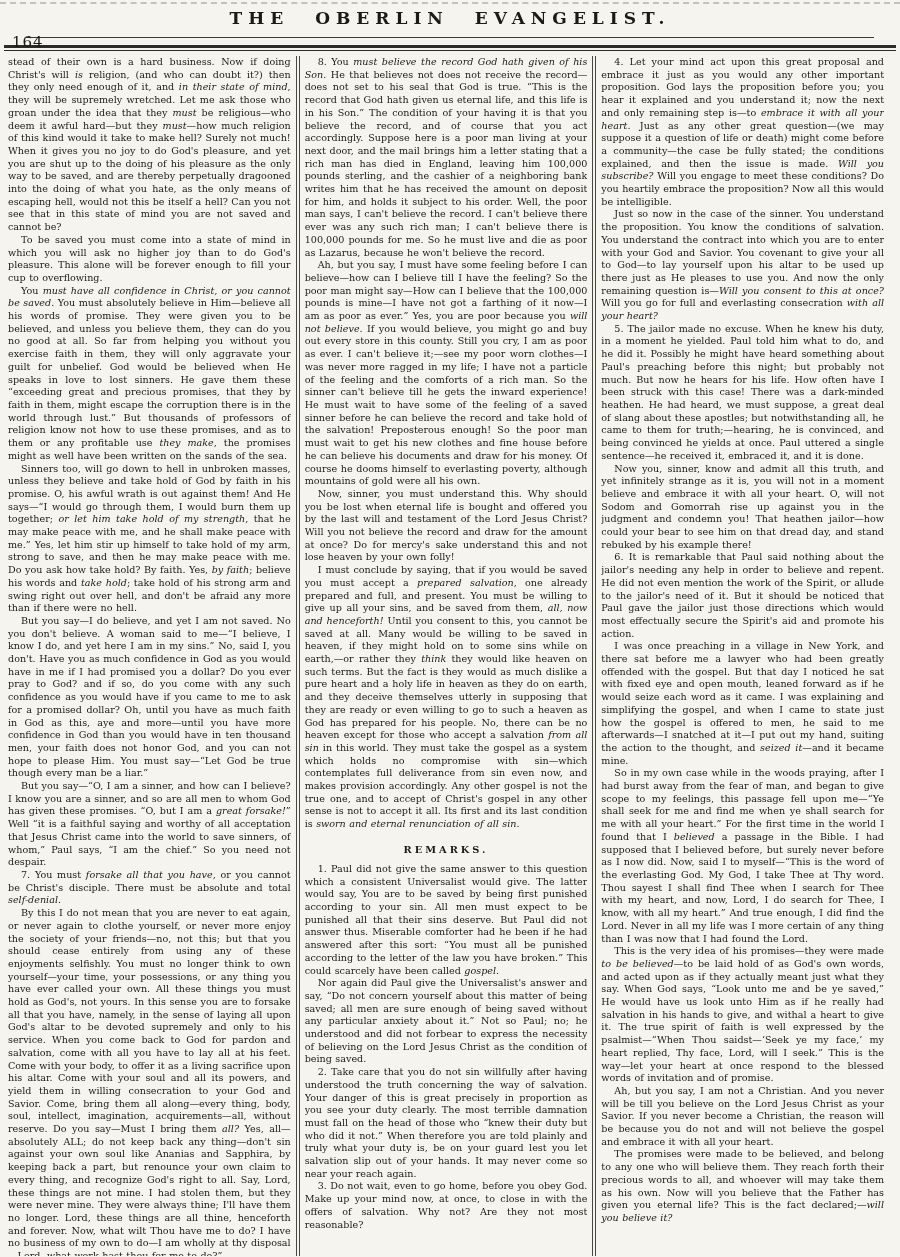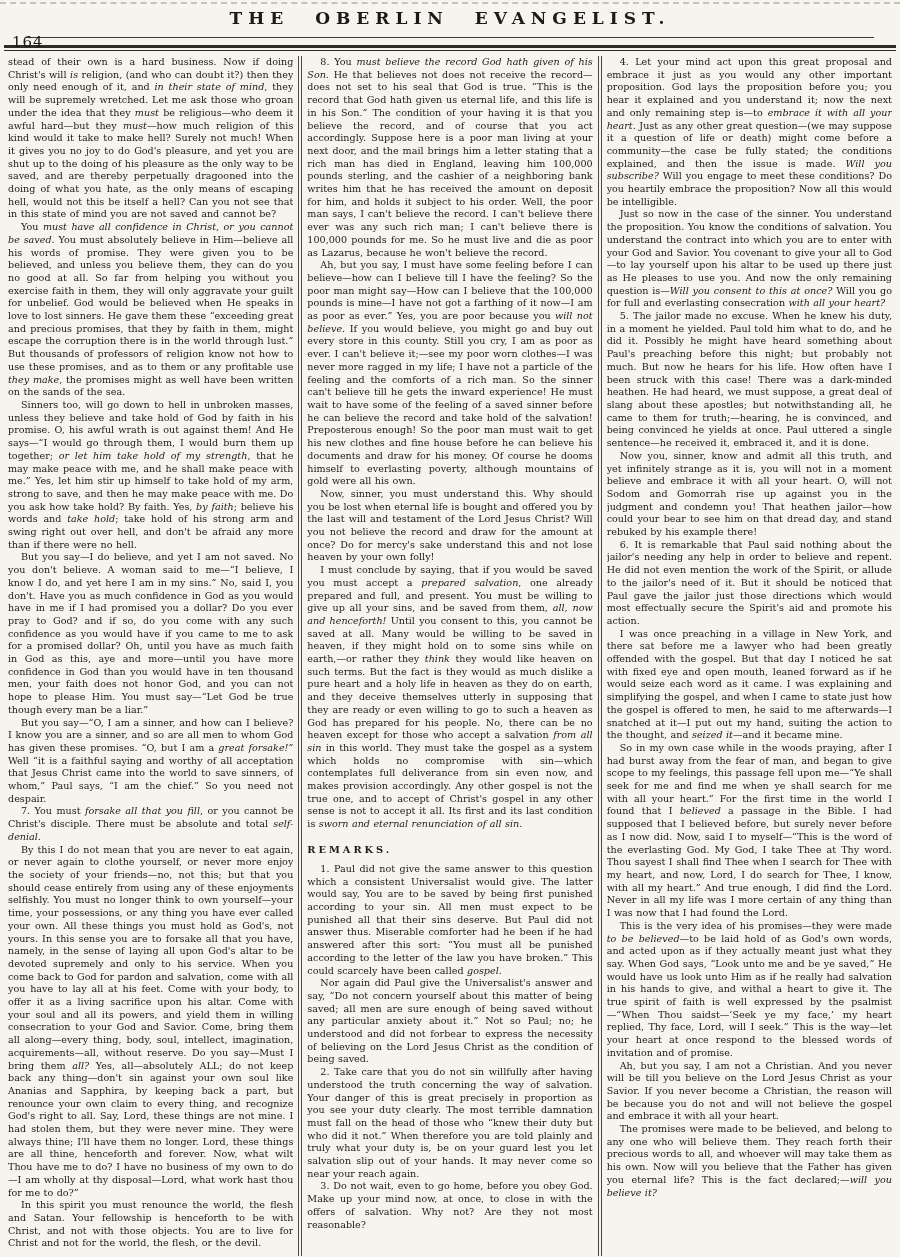--- a/index.html
+++ b/index.html
@@ -22,61 +22,62 @@
     text-align:center;font-size:17px;font-weight:bold;
     letter-spacing:6px;word-spacing:14px;white-space:nowrap;
   }
   .rule-thin{border-top:1.5px solid #3c3a33;margin:3px 26px 0 26px;}
   .rule-double{
     height:2px;margin:7px 4px 0 4px;
     border-top:3px solid #2e2c26;border-bottom:1px solid #2e2c26;
   }
   .cols{
     display:flex;align-items:stretch;
-    padding:5px 8px 0 8px;
+    padding:5px 16px 0 8px;
     height:1200px;overflow:hidden;
   }
   .col{flex:1 1 0;overflow:hidden;}
   .divider{
     width:2px;flex:0 0 2px;margin:0 5px;
     border-left:1px solid #4a473f;border-right:1px solid #4a473f;
   }
   .para{
     margin:0;
     font-size:9.6px;line-height:12.7px;
     text-align:justify;text-indent:13px;
     word-spacing:.4px;
   }
   .para.noindent{text-indent:0;}
   .remarks-head{
-    text-align:left;font-weight:bold;
+    text-align:center;font-weight:bold;
     font-size:9.8px;letter-spacing:3px;
     margin:13px 0 8px 0;
   }
 </style>
 </head>
 <body>
 
 <div class="scan-noise-top"></div>
 
 <div class="masthead">
   <div class="page-num">164</div>
   <div class="paper-title">THE OBERLIN EVANGELIST.</div>
 </div>
 <div class="rule-thin"></div>
 <div class="rule-double"></div>
 
 <div class="cols">
   <div class="col">
       <p class="para noindent">stead of their own is a hard business.  Now if doing Christ's will <i>is</i> religion, (and who can doubt it?) then they only need enough of it, and <i>in their state of mind</i>, they will be supremely wretched.  Let me ask those who groan under the idea that they <i>must</i> be religious—who deem it awful hard—but they <i>must</i>—how much religion of this kind would it take to make hell?  Surely not much!  When it gives you no joy to do God's pleasure, and yet you are shut up to the doing of his pleasure as the only way to be saved, and are thereby perpetually dragooned into the doing of what you hate, as the only means of escaping hell, would not this be itself a hell? Can you not see that in this state of mind you are not saved and cannot be?</p>
+      <p class="para">To be saved you must come into a state of mind in which you will ask no higher joy than to do God's pleasure.  This alone will be forever enough to fill your cup to overflowing.</p>
       <p class="para">You <i>must have all confidence in Christ, or you cannot be saved</i>.  You must absolutely believe in Him—believe all his words of promise.  They were given you to be believed, and unless you believe them, they can do you no good at all.  So far from helping you without you exercise faith in them, they will only aggravate your guilt for unbelief.  God would be believed when He speaks in love to lost sinners.  He gave them these “exceeding great and precious promises, that they by faith in them, might escape the corruption there is in the world through lust.”  But thousands of professors of religion know not how to use these promises, and as to them or any profitable use <i>they make</i>, the promises might as well have been written on the sands of the sea.</p>
       <p class="para">Sinners too, will go down to hell in unbroken masses, unless they believe and take hold of God by faith in his promise.  O, his awful wrath is out against them!  And He says—“I would go through them, I would burn them up together; <i>or let him take hold of my strength</i>, that he may make peace with me, and he shall make peace with me.”  Yes, let him stir up himself to take hold of my arm, strong to save, and then he may make peace with me.  Do you ask how take hold?  By faith.  Yes, <i>by faith</i>; believe his words and <i>take hold</i>; take hold of his strong arm and swing right out over hell, and don't be afraid any more than if there were no hell.</p>
       <p class="para">But you say—I do believe, and yet I am not saved. No you don't believe.  A woman said to me—“I believe, I know I do, and yet here I am in my sins.”  No, said I, you don't.  Have you as much confidence in God as you would have in me if I had promised you a dollar?  Do you ever pray to God? and if so, do you come with any such confidence as you would have if you came to me to ask for a promised dollar?  Oh, until you have as much faith in God as this, aye and more—until you have more confidence in God than you would have in ten thousand men, your faith does not honor God, and you can not hope to please Him.  You must say—“Let God be true though every man be a liar.”</p>
       <p class="para">But you say—“O, I am a sinner, and how can I believe?  I know you are a sinner, and so are all men to whom God has given these promises.  “O, but I am a <i>great forsake!</i>”  Well “it is a faithful saying and worthy of all acceptation that Jesus Christ came into the world to save sinners, of whom,” Paul says, “I am the chief.” So you need not despair.</p>
-      <p class="para">7. You must <i>forsake all that you fill</i>, or you cannot be Christ's disciple.  There must be absolute and total <i>self-denial</i>.</p>
+      <p class="para">7. You must <i>forsake all that you have</i>, or you cannot be Christ's disciple.  There must be absolute and total <i>self-denial</i>.</p>
       <p class="para">By this I do not mean that you are never to eat again, or never again to clothe yourself, or never more enjoy the society of your friends—no, not this; but that you should cease entirely from using any of these enjoyments selfishly.  You must no longer think to own yourself—your time, your possessions, or any thing you have ever called your own.  All these things you must hold as God's, not yours.  In this sense you are to forsake all that you have, namely, in the sense of laying all upon God's altar to be devoted supremely and only to his service.  When you come back to God for pardon and salvation, come with all you have to lay all at his feet.  Come with your body, to offer it as a living sacrifice upon his altar.  Come with your soul and all its powers, and yield them in willing consecration to your God and Savior. Come, bring them all along—every thing, body, soul, intellect, imagination, acquirements—all, without reserve. Do you say—Must I bring them <i>all?</i>  Yes, all—absolutely ALL; do not keep back any thing—don't sin against your own soul like Ananias and Sapphira, by keeping back a part, but renounce your own claim to every thing, and recognize God's right to all.  Say, Lord, these things are not mine.  I had stolen them, but they were never mine. They were always thine; I'll have them no longer. Lord, these things are all thine, henceforth and forever. Now, what wilt Thou have me to do?  I have no business of my own to do—I am wholly at thy disposal—Lord, what work hast thou for me to do?”</p>
       <p class="para">In this spirit you must renounce the world, the flesh and Satan.  Your fellowship is henceforth to be with Christ, and not with those objects.  You are to live for Christ and not for the world, the flesh, or the devil.</p>
     </div>
   <div class="divider"></div>
   <div class="col">
       <p class="para">8. You <i>must believe the record God hath given of his Son</i>. He that believes not does not receive the record—does not set to his seal that God is true.  “This is the record that God hath given us eternal life, and this life is in his Son.”  The condition of your having it is that you believe the record, and of course that you act accordingly. Suppose here is a poor man living at your next door, and the mail brings him a letter stating that a rich man has died in England, leaving him 100,000 pounds sterling, and the cashier of a neighboring bank writes him that he has received the amount on deposit for him, and holds it subject to his order.  Well, the poor man says, I can't believe the record.  I can't believe there ever was any such rich man; I can't believe there is 100,000 pounds for me.  So he must live and die as poor as Lazarus, because he won't believe the record.</p>
       <p class="para">Ah, but you say, I must have some feeling before I can believe—how can I believe till I have the feeling?  So the poor man might say—How can I believe that the 100,000 pounds is mine—I have not got a farthing of it now—I am as poor as ever.”  Yes, you are poor because you <i>will not believe</i>.  If you would believe, you might go and buy out every store in this county.  Still you cry, I am as poor as ever.  I can't believe it;—see my poor worn clothes—I was never more ragged in my life; I have not a particle of the feeling and the comforts of a rich man.  So the sinner can't believe till he gets the inward experience!  He must wait to have some of the feeling of a saved sinner before he can believe the record and take hold of the salvation!  Preposterous enough!  So the poor man must wait to get his new clothes and fine house before he can believe his documents and draw for his money.  Of course he dooms himself to everlasting poverty, although mountains of gold were all his own.</p>
       <p class="para">Now, sinner, you must understand this.  Why should you be lost when eternal life is bought and offered you by the last will and testament of the Lord Jesus Christ? Will you not believe the record and draw for the amount at once?  Do for mercy's sake understand this and not lose heaven by your own folly!</p>
       <p class="para">I must conclude by saying, that if you would be saved you must accept a <i>prepared salvation</i>, one already prepared and full, and present.  You must be willing to give up all your sins, and be saved from them, <i>all, now and henceforth!</i>  Until you consent to this, you cannot be saved at all.  Many would be willing to be saved in heaven, if they might hold on to some sins while on earth,—or rather they <i>think</i> they would like heaven on such terms.  But the fact is they would as much dislike a pure heart and a holy life in heaven as they do on earth, and they deceive themselves utterly in supposing that they are ready or even willing to go to such a heaven as God has prepared for his people.  No, there can be no heaven except for those who accept a salvation <i>from all sin</i> in this world.  They must take the gospel as a system which holds no compromise with sin—which contemplates full deliverance from sin even now, and makes provision accordingly.  Any other gospel is not the true one, and to accept of Christ's gospel in any other sense is not to accept it all.  Its first and its last condition is <i>sworn and eternal renunciation of all sin</i>.</p>
       <div class="remarks-head">REMARKS.</div>

